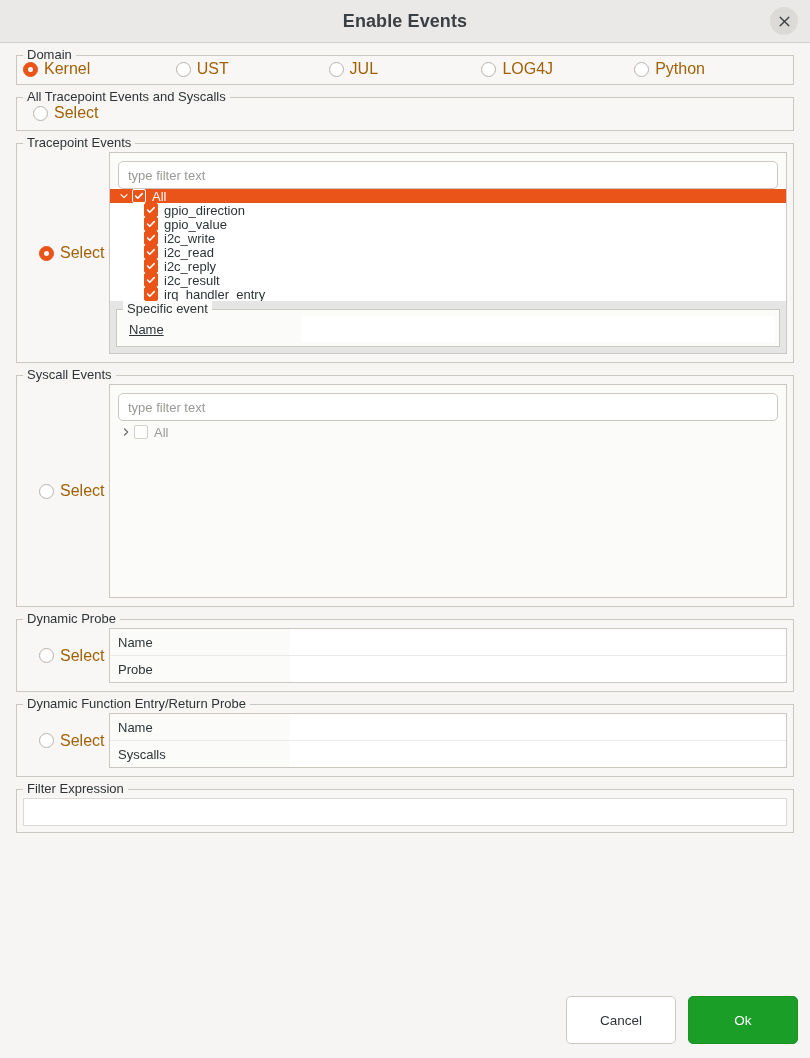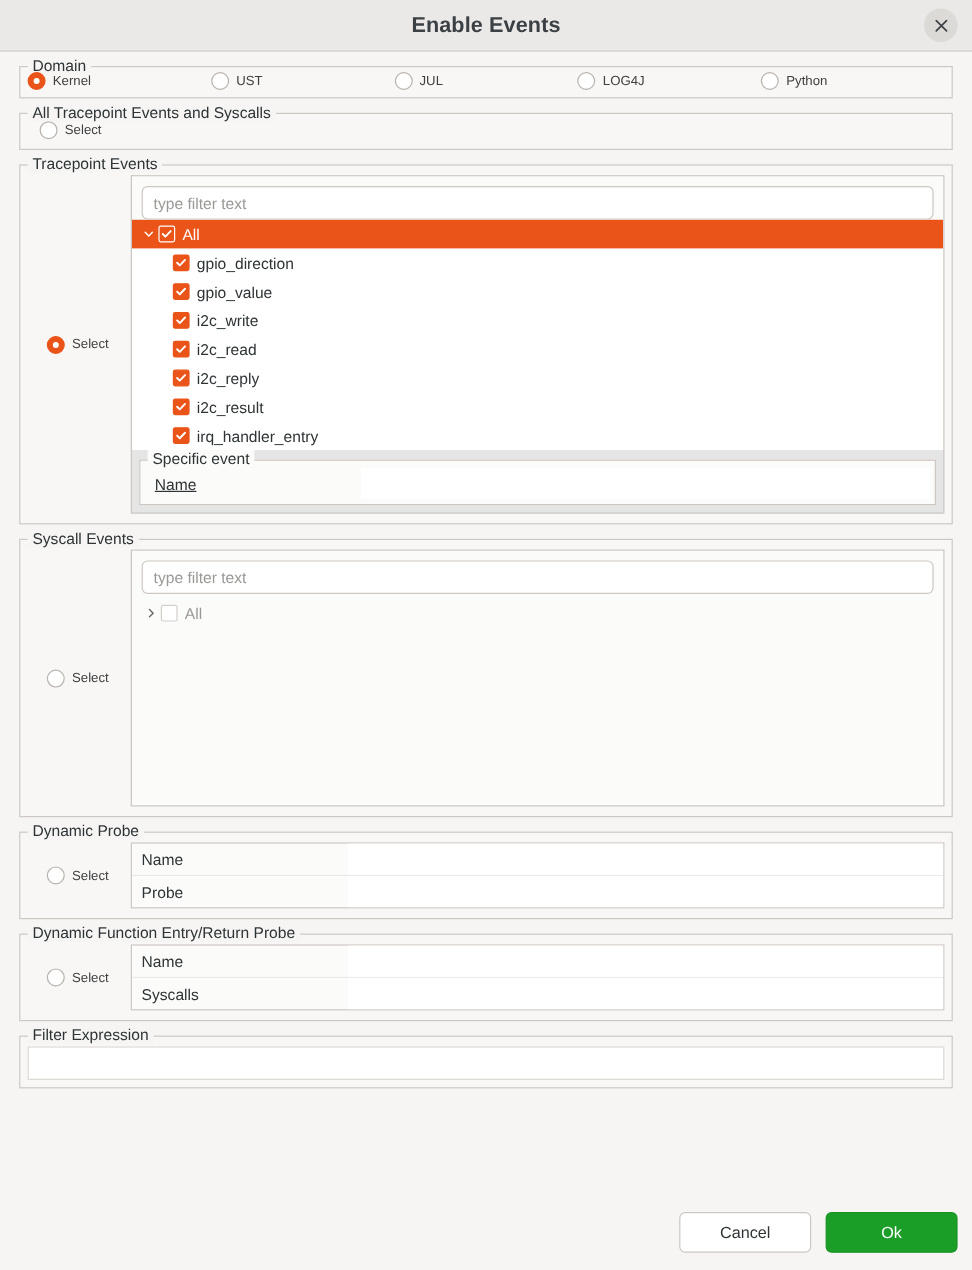--- a/index.html
+++ b/index.html
@@ -45,21 +45,21 @@
 
   
   .radio { width: 15px; height: 15px; border-radius: 50%; box-sizing: border-box; flex: 0 0 15px; }
   .radio.off { background: #ffffff; border: 1px solid #b8b2ac; }
   .radio.on  { background: #ea5418; border: 1px solid #ea5418; position: relative; }
   .radio.on::after {
     content: ""; position: absolute; left: 4px; top: 4px;
     width: 5px; height: 5px; border-radius: 50%; background: #ffffff;
   }
   .radio-row { display: flex; align-items: center; gap: 6px; cursor: pointer; }
-  .radio-row .rlabel { font-size: 11px; color: #404040; }
+  .radio-row .rlabel { font-size: 16px; color: #a16207; }
 
   
   .domain-row { display: flex; align-items: center; padding: 4px 6px 6px 6px; }
   .domain-row .radio-row { flex: 1 1 0; }
 
   
   .allev-inner { padding: 6px 6px 8px 16px; }
 
   
   .sel-split { display: flex; align-items: stretch; }
@@ -73,21 +73,21 @@
     background: #ffffff; padding: 0 9px;
     font-family: "Liberation Sans", sans-serif; font-size: 13px; color: #2e3436;
     outline: none;
   }
   .filter-input::placeholder { color: #9a9996; }
 
   
   .tree-box { border: 1px solid #cdc7c2; background: #e5e5e5; }
   .tree-pad { padding: 8px 8px 0 8px; background: #fbfbfa; }
   .tree-list { background: #ffffff; overflow: hidden; }
-  .tree-row { display: flex; align-items: center; height: 24px; padding-left: 6px; }
+  .tree-row { display: flex; align-items: center; height: 14px; padding-left: 6px; }
   .tree-row.root { background: #ea5418; }
   .tree-row.root .tree-label { color: #ffffff; }
   .tree-row.child { padding-left: 34px; }
   .twisty { width: 16px; flex: 0 0 16px; display: flex; align-items: center; justify-content: center; }
   .twisty svg { display: block; }
   .cbox { width: 14px; height: 14px; flex: 0 0 14px; box-sizing: border-box; border-radius: 2px; margin-right: 6px; display: flex; align-items: center; justify-content: center; }
   .cbox.checked { background: #ea5418; border: 1px solid #ea5418; }
   .cbox.checked.on-accent { border: 1px solid #ffffff; }
   .cbox.unchecked { background: #ffffff; border: 1px solid #c3bdb7; }
   .cbox svg { display: block; }
@@ -105,21 +105,21 @@
   
   .fexpr-input {
     width: 100%; box-sizing: border-box; height: 28px;
     border: 1px solid #dcd8d4; background: #ffffff;
     font-family: "Liberation Sans", sans-serif; font-size: 13px; color: #2e3436;
     padding: 0 7px; outline: none;
   }
 
   
   .footer { flex: 0 0 auto; display: flex; justify-content: flex-end; align-items: center; gap: 12px; padding: 16px 12px 14px 12px; }
-  .btn { height: 34px; min-width: 110px; border-radius: 5px; font-family: "Liberation Sans", sans-serif; font-size: 13.5px; cursor: pointer; padding: 0 4px; }
+  .btn { height: 48px; min-width: 110px; border-radius: 5px; font-family: "Liberation Sans", sans-serif; font-size: 13.5px; cursor: pointer; padding: 0 4px; }
   .btn-cancel { background: #ffffff; border: 1px solid #cdc7c2; color: #2e3436; }
   .btn-ok { background: #1a9e28; border: 1px solid #189324; color: #ffffff; }
 </style>
 </head>
 <body>
 
 <div class="dialog">
 
   <div class="titlebar">
     <div class="title">Enable Events</div>

